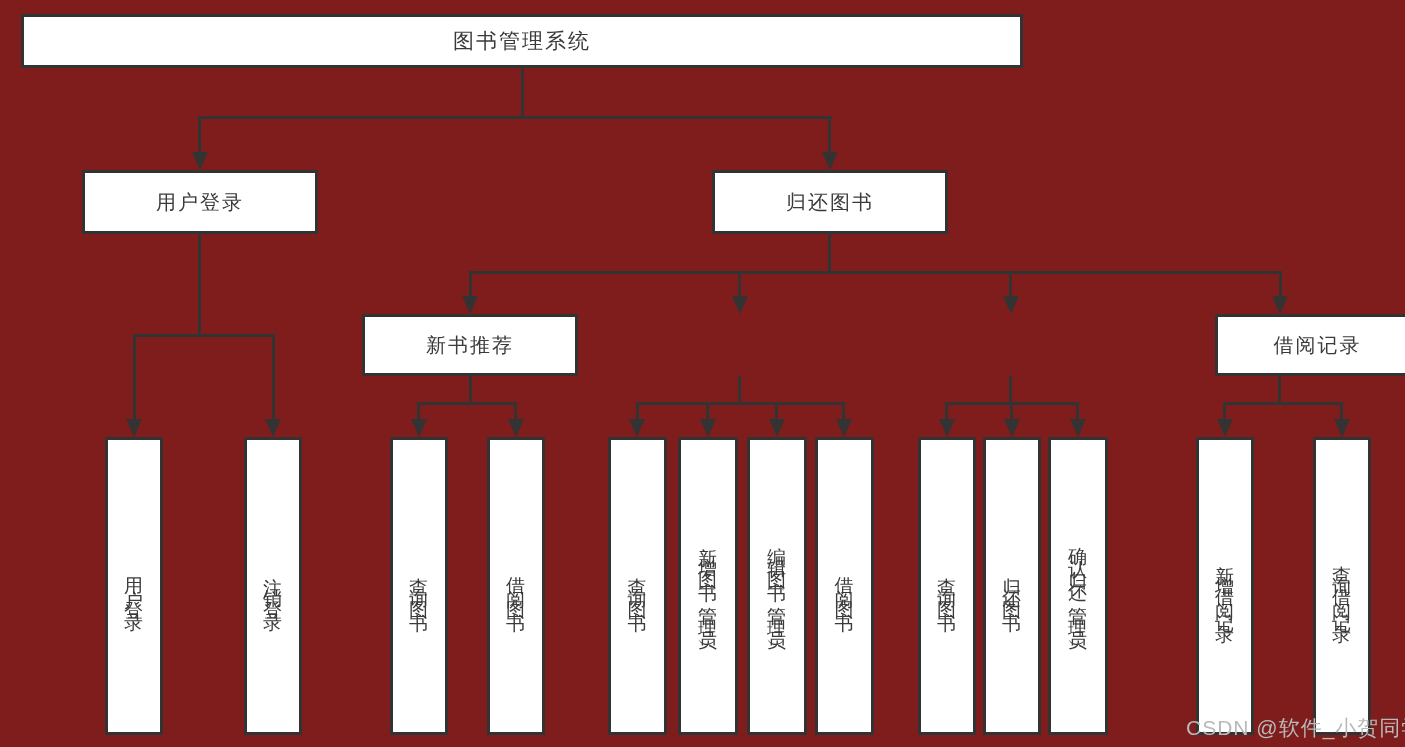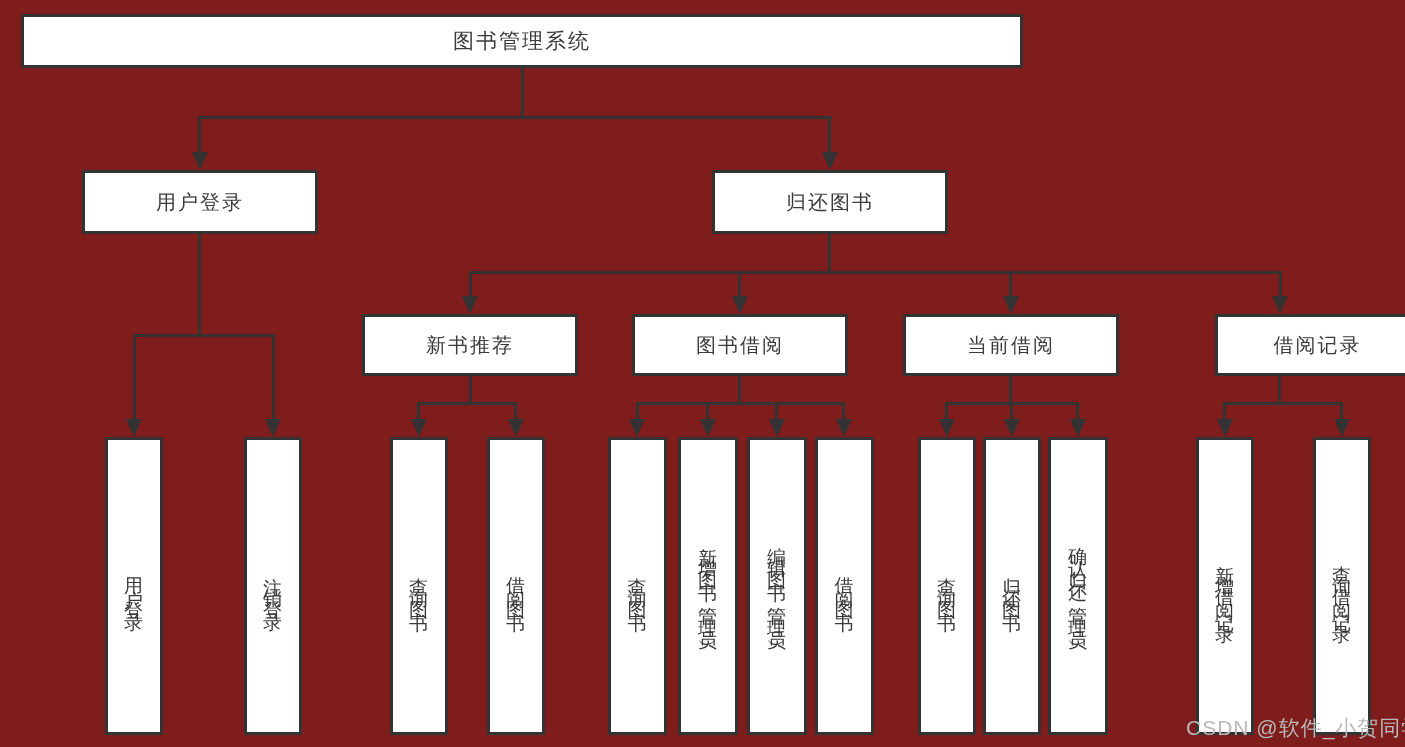--- a/index.html
+++ b/index.html
@@ -125,26 +125,20 @@
   <div class="node h-node" style="left:82px; top:170px; width:236px; height:64px;">
     <span>用户登录</span>
   </div>
   <div class="node h-node" style="left:712px; top:170px; width:236px; height:64px;">
     <span>归还图书</span>
   </div>
 
   <div class="node h-node" style="left:362px; top:314px; width:216px; height:62px;text-align:right;">
     <span>新书推荐</span>
   </div>
-  <div class="node h-node" style="left:632px; top:314px; width:216px; height:62px;">
-    <span>图书借阅</span>
-  </div>
-  <div class="node h-node" style="left:903px; top:314px; width:216px; height:62px;">
-    <span>当前借阅</span>
-  </div>
   <div class="node h-node" style="left:1215px; top:314px; width:205px; height:62px;justify-content:center;">
     <span>借阅记录</span>
   </div>
 
   <div class="node leaf" style="left:105px; top:437px; width:58px; height:298px;">
     <span>用户登录</span>
   </div>
   <div class="node leaf" style="left:244px; top:437px; width:58px; height:298px;">
     <span>注销登录</span>
   </div>

